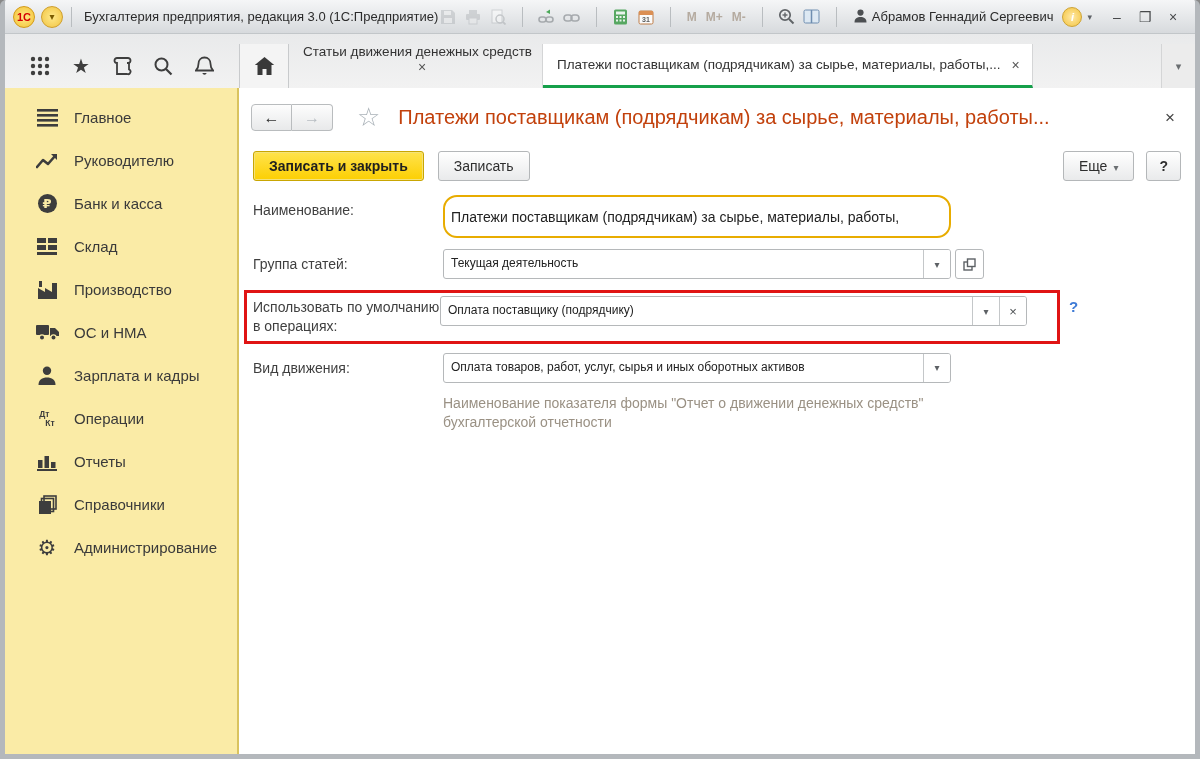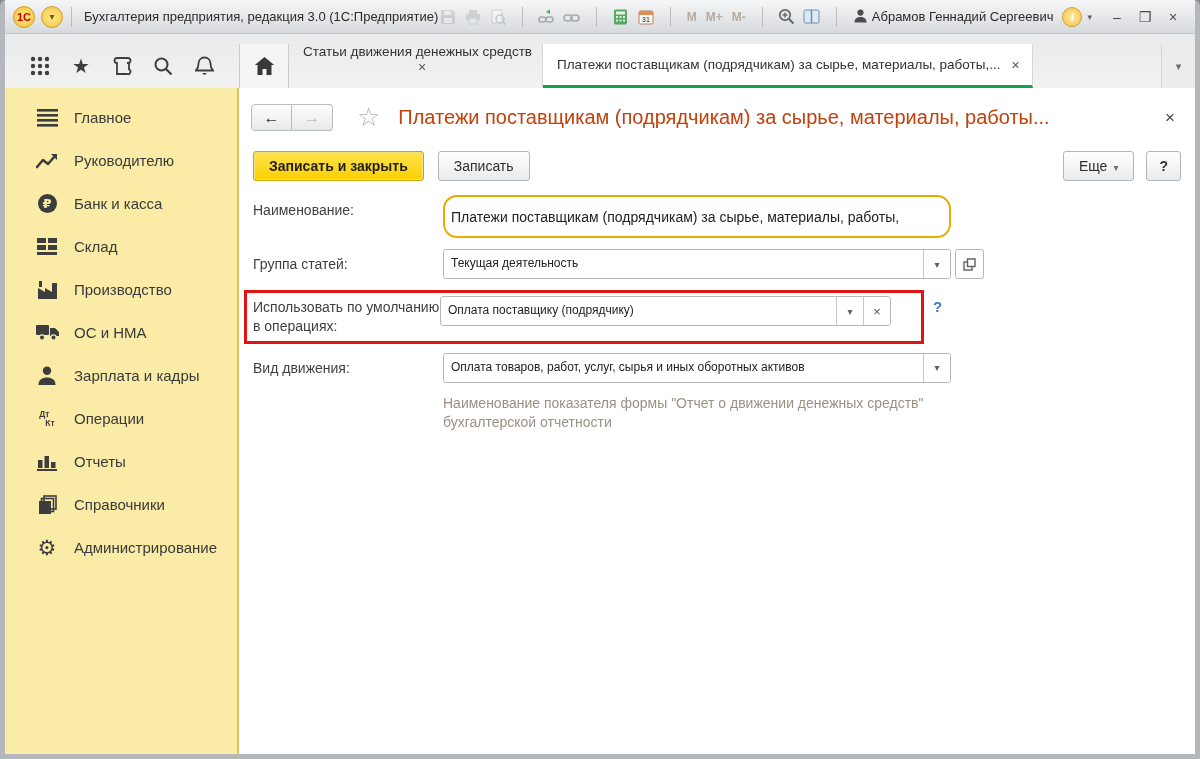--- a/index.html
+++ b/index.html
@@ -92,21 +92,21 @@
 
   
   .form-rows { margin-left:2px; }
   .frow { display:flex; margin-bottom:11px; }
   .flabel { width:190px; flex:0 0 190px; font-size:14px; color:#3f3f3f; padding-top:6px; line-height:1.35; }
   .fcontrol { display:flex; align-items:stretch; }
   .text-input { width:508px; height:43px; border:2px solid #e8ac00; border-radius:14px;
     font-size:14px; padding:0 6px; color:#222; font-family:inherit; background:#fff; outline:none; }
   .combo { display:flex; width:508px; height:30px; border:1px solid #b5b8ba; border-radius:3px;
     background:#fff; overflow:hidden; }
-  .combo.short { width:451px; }
+  .combo.short { width:587px; }
   .combo-value { flex:1; font-size:12px; color:#222; padding:6px 7px 0 7px; white-space:nowrap; overflow:hidden; }
   .combo-btn { width:27px; flex:0 0 27px; border-left:1px solid #c4c7c9; display:flex; align-items:center;
     justify-content:center; color:#5d6165; font-size:10px; background:#fff; }
   .combo-btn.clear { font-size:13px; color:#4d5154; }
   .aux-btn { width:29px; height:30px; margin-left:4px; border:1px solid #b5b8ba; border-radius:3px;
     background:#fff; display:flex; align-items:center; justify-content:center; }
   .red-box { border:3px solid #e01414; padding:3px 30px 5px 6px; margin:0 0 9px -9px; display:flex; }
   .red-box .flabel { width:187px; flex:0 0 187px; padding-top:2px; }
   .help-link { font-size:15px; color:#3e7bd6; font-weight:bold; padding-top:8px; margin-left:9px; }
   .hint { width:505px; margin:2px 0 0 190px; font-size:14px; line-height:1.4; color:#9a9184; }

